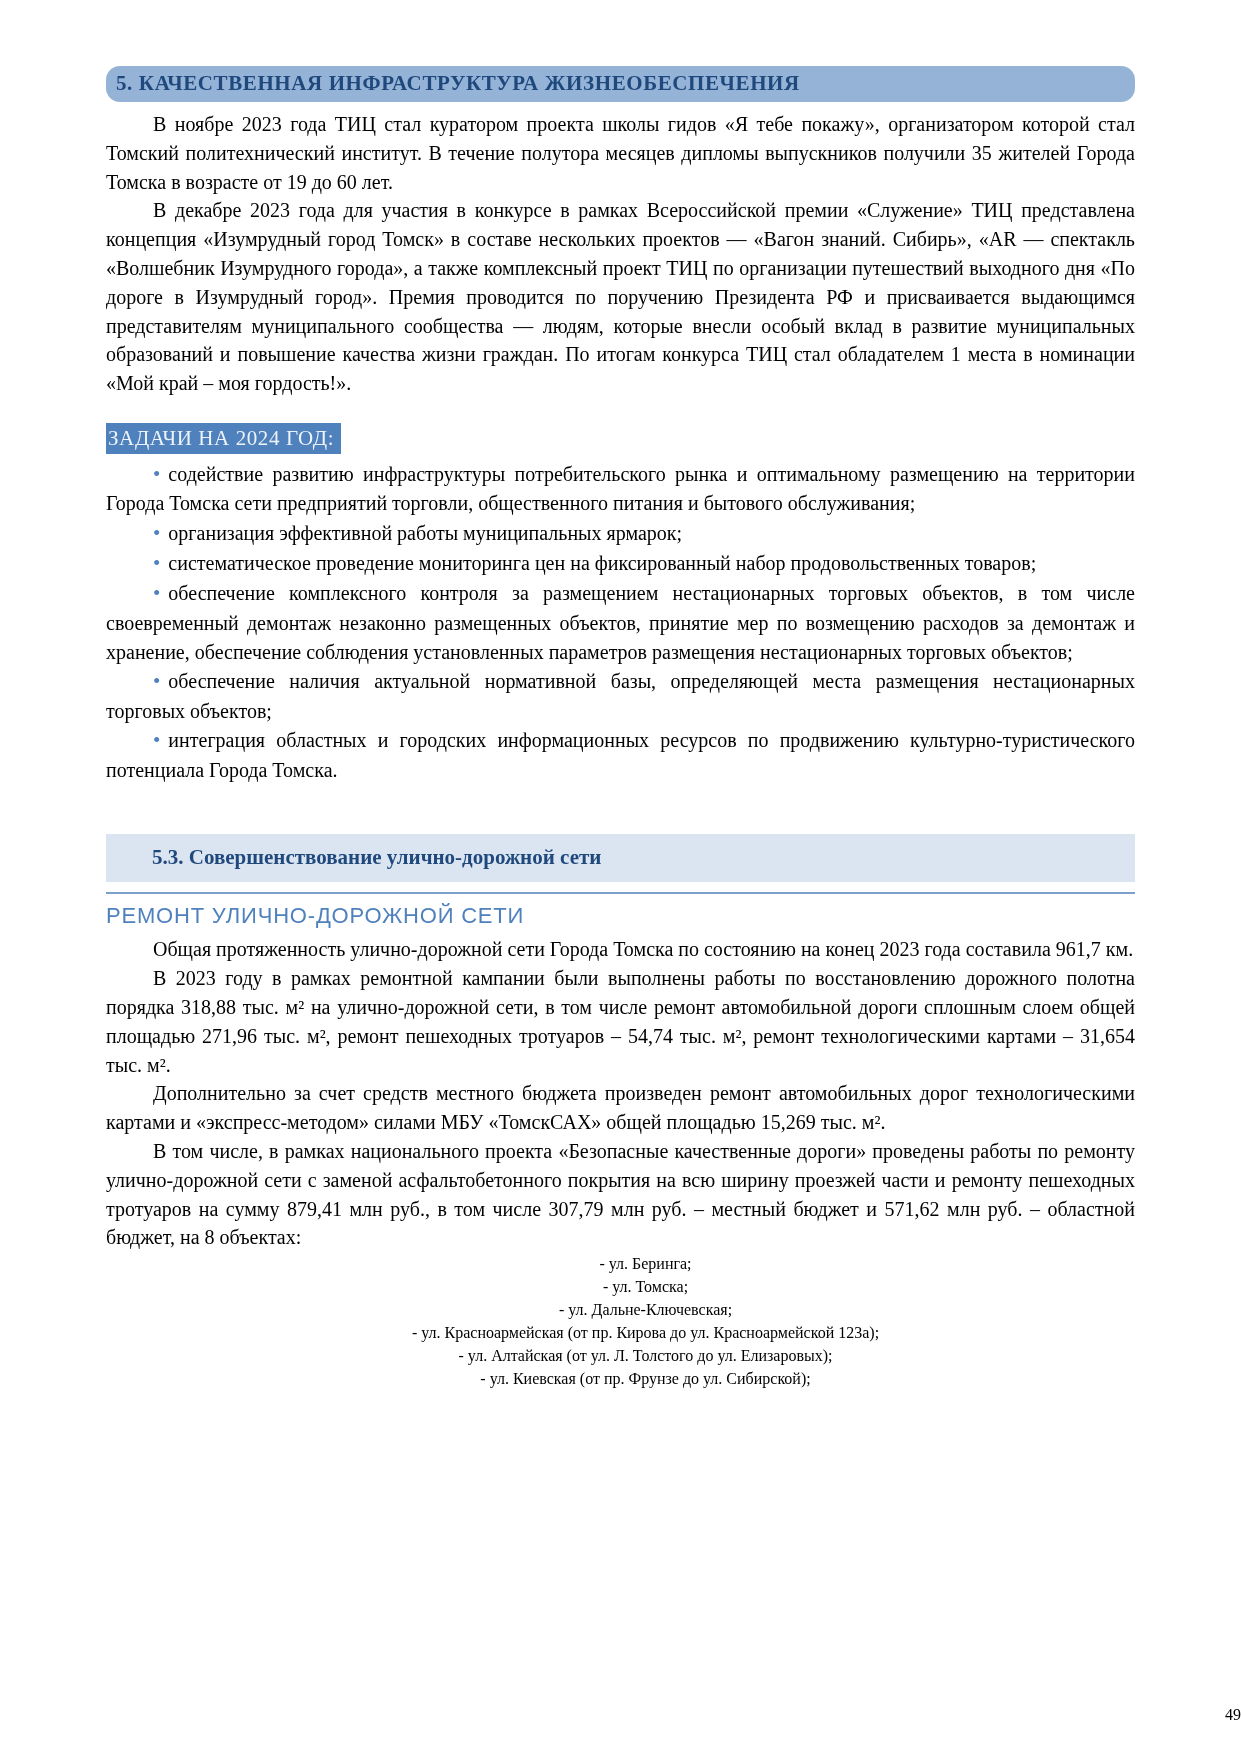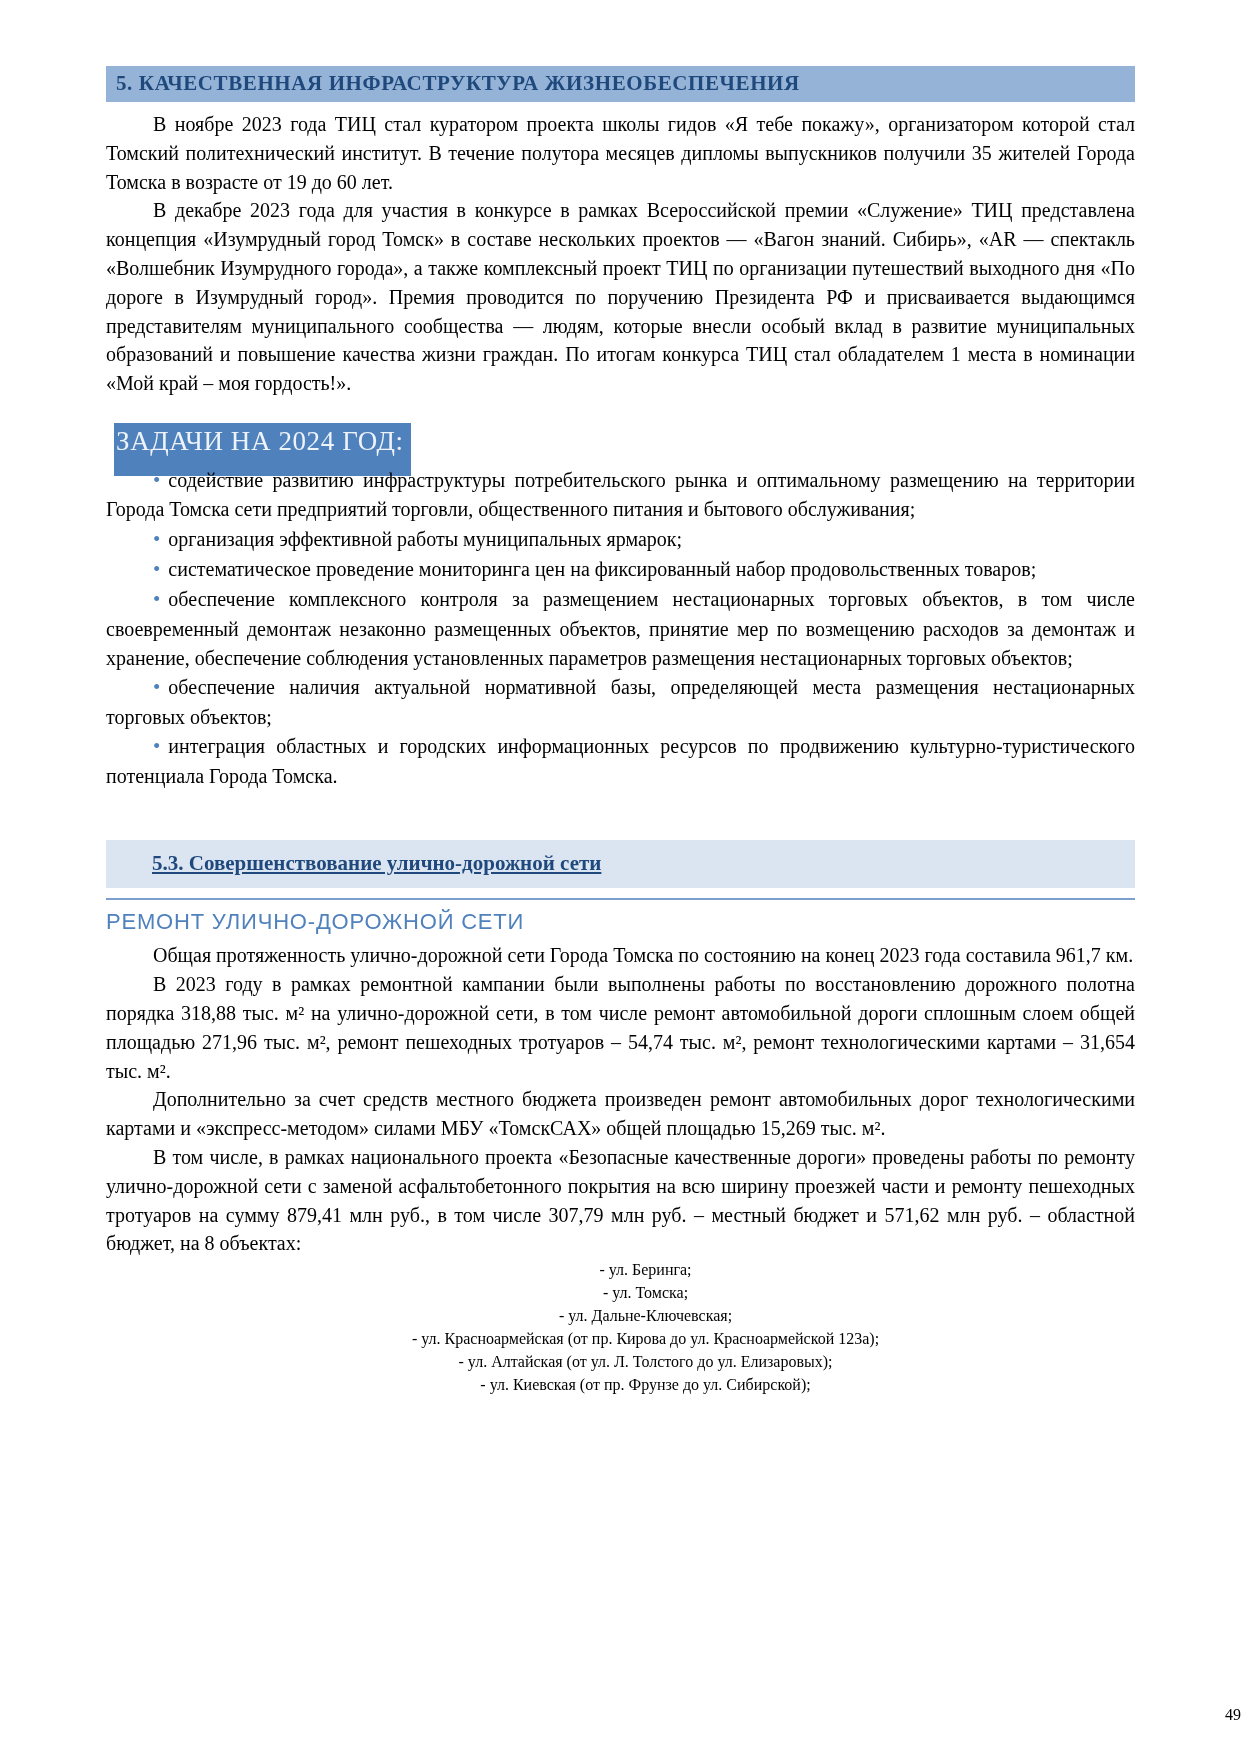--- a/index.html
+++ b/index.html
@@ -18,39 +18,39 @@
 
   
   .banner-main {
     background: #95B3D7;
     color: #1F497D;
     font-weight: bold;
     font-size: 21px;
     letter-spacing: 0.6px;
     padding: 5px 10px 6px 10px;
     margin-bottom: 8px;
+    border-radius: 14px;
   }
 
   
   .body-text {
     font-size: 20px;
     line-height: 1.44;
     text-align: justify;
     text-indent: 47px;
   }
 
   
   .tasks-title-row { margin: 28px 0 8px 0; }
   .highlight {
     background: #4F81BD;
     color: #EDF3F9;
-    font-size: 27px;
+    font-size: 21px;
     letter-spacing: 0.6px;
-    padding: 3px 7px 20px 2px;
-    margin-left: 8px;
+    padding: 3px 7px 4px 2px;
   }
 
   
   .bullet-item {
     font-size: 20px;
     line-height: 1.44;
     text-align: justify;
     text-indent: 47px;
   }
   .bullet {
@@ -65,21 +65,20 @@
   }
 
   
   .banner-sub {
     background: #DBE5F1;
     color: #1F497D;
     font-weight: bold;
     font-size: 21px;
     padding: 11px 12px 12px 46px;
     margin-top: 50px;
-    text-decoration: underline;
   }
 
   
   .road-header {
     border-top: 2px solid #7BA0CD;
     margin-top: 10px;
     padding-top: 9px;
     padding-bottom: 6px;
     color: #4F81BD;
     font-family: "Liberation Sans", sans-serif;

